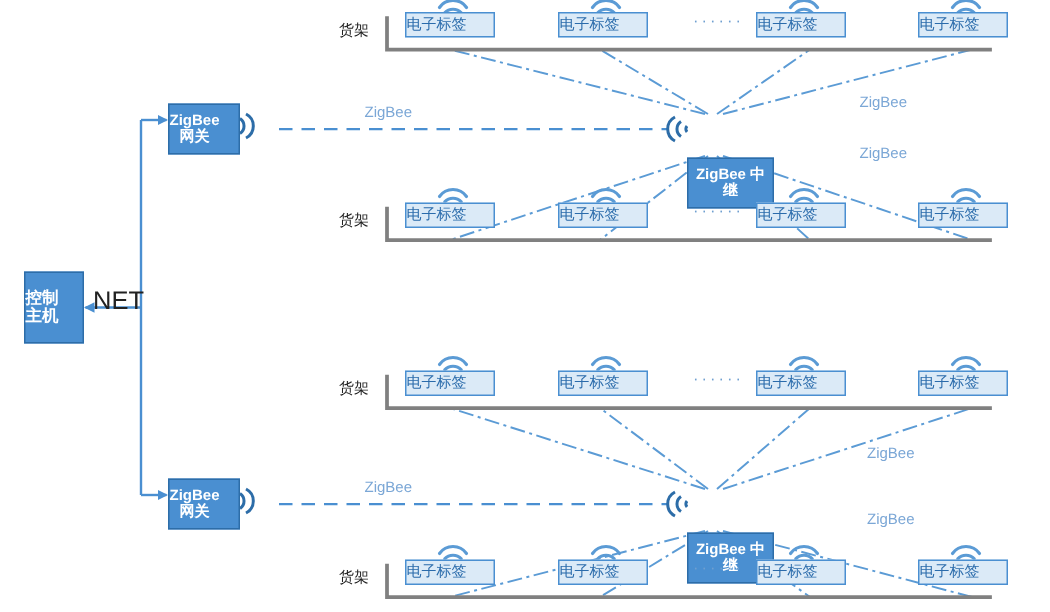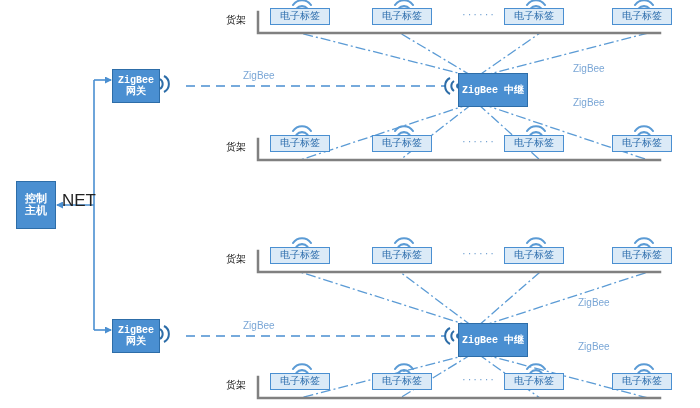--- a/index.html
+++ b/index.html
@@ -2,37 +2,37 @@
 <html><head>
 <meta charset="utf-8">
 <style>
   html,body{margin:0;padding:0;background:#ffffff;}
   body{width:700px;height:408px;position:relative;overflow:hidden;
        font-family:"Liberation Sans","DejaVu Sans",sans-serif;}
   #stage{position:absolute;left:0;top:0;width:700px;height:408px;}
   svg.layer{position:absolute;left:0;top:0;width:700px;height:408px;}
 
   .node{position:absolute;box-sizing:border-box;display:flex;
-        align-items:center;justify-content:center;text-align:center;
-        line-height:1.1;font-family:Liberation Mono, monospace;}
+        align-items:center;justify-content:flex-start;text-align:center;
+        line-height:1.1;}
 
   
   .host{width:40px;height:48px;background:#4a8fd1;border:1px solid #2d6da8;
         color:#ffffff;font-size:11px;font-weight:bold;}
   .host span{display:block;}
 
   
   .gw{width:48px;height:34px;background:#4a8fd1;border:1px solid #2d6da8;
       color:#ffffff;font-size:10px;font-weight:bold;}
   .gw .l1{display:block;}
   .gw .l2{display:block;}
 
   
-  .relay{width:70px;height:34px;background:#4a8fd1;border:1px solid #2d6da8;
-         color:#ffffff;font-size:10px;font-weight:bold;}
+  .relay{width:58px;height:34px;background:#4a8fd1;border:1px solid #2d6da8;
+         color:#ffffff;font-size:10px;font-weight:bold;margin-top:32px;}
 
   
   .tag{width:60px;height:17px;background:#dbeaf7;border:1px solid #4a8fd1;
        color:#2a6bab;font-size:10px;}
 
   
   .shelf-label{position:absolute;font-size:10px;color:#222;}
 
   
   .zb-label{position:absolute;font-size:10px;color:#7ba7d6;}

